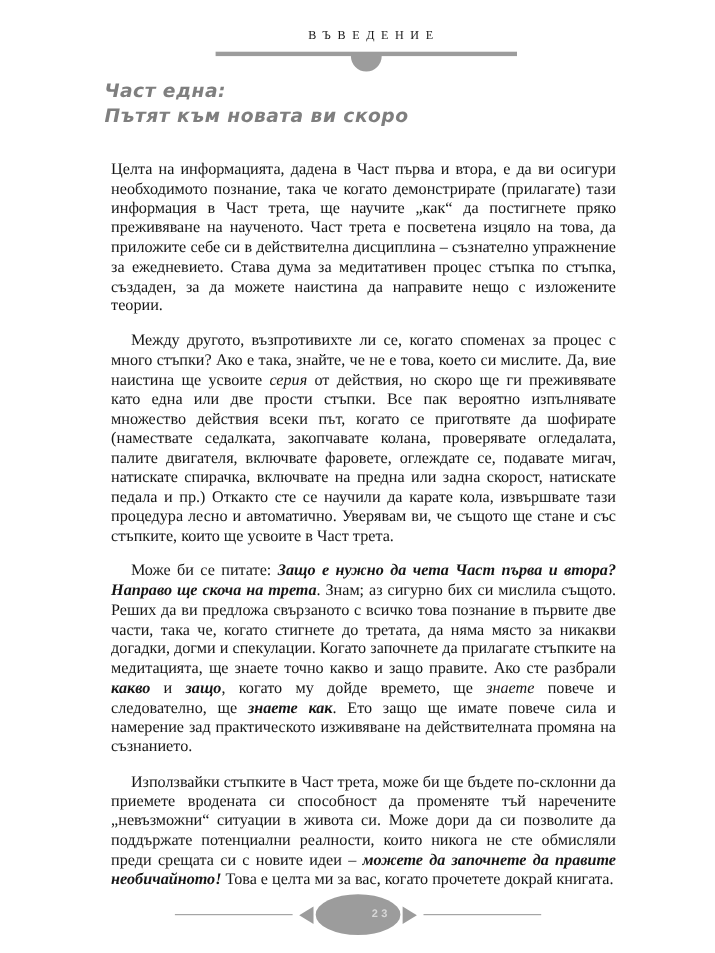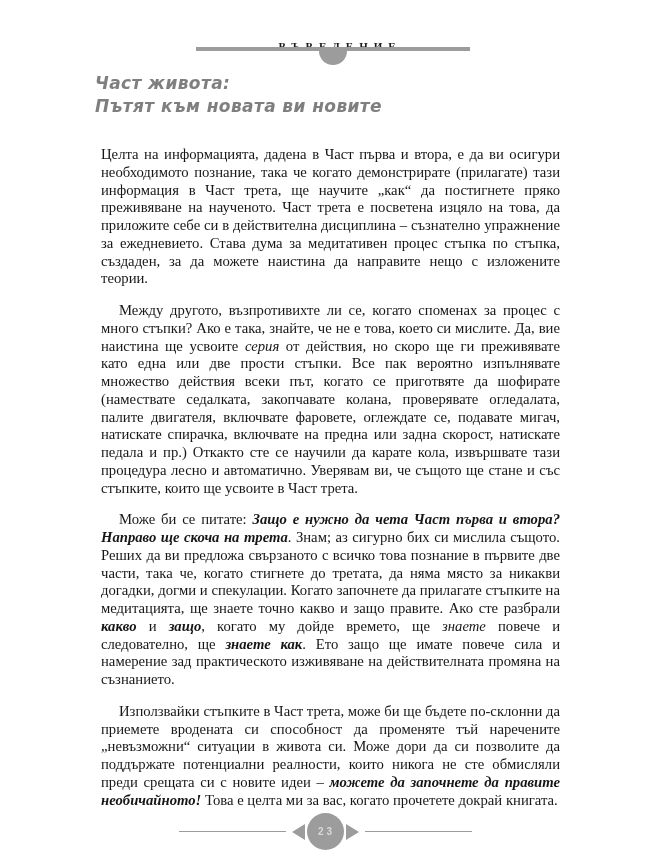--- a/index.html
+++ b/index.html
@@ -11,23 +11,23 @@
   html,body{margin:0;padding:0;background:#ffffff;}
   .page{
     position:relative;
     width:650px;height:866px;
     background:#ffffff;
     overflow:hidden;
     font-family:"Liberation Serif", serif;
   }
   
   .running-header{
-    position:absolute;top:40px;left:0;right:0;
+    position:absolute;top:26px;left:0;right:0;
     text-align:center;
-    font-size:11px;font-weight:bold;
+    font-size:11px;font-weight:normal;
     letter-spacing:6px;text-indent:6px;
     color:#1b1b1b;
     padding-left:24px;
   }
   .header-rule{
     position:absolute;top:47px;left:196px;
     width:274px;height:4px;
     background:var(--ornament-gray);
   }
   .header-semicircle{
@@ -76,35 +76,36 @@
   }
   .page-number-badge{
     width:37px;height:37px;margin:0 2px;
     border-radius:50%;
     background:var(--ornament-gray);
     display:flex;align-items:center;justify-content:center;
     font-family:"Liberation Sans", sans-serif;
     font-size:10px;font-weight:bold;
     letter-spacing:3px;text-indent:3px;
     color:var(--pagenum-color);
+    padding-left:40px;
   }
 </style>
 </head>
 <body>
 
 <div class="page">
 
   <div class="running-header">ВЪВЕДЕНИЕ</div>
 
   <div class="header-rule"></div>
   <div class="header-semicircle"></div>
 
   <div class="chapter-title">
-    <div>Част живота:</div>
-    <div>Пътят към новата ви новите</div>
+    <div>Част една:</div>
+    <div>Пътят към новата ви скоро</div>
   </div>
 
   <div class="body-text" id="paragraphs">
       <p class="noindent"><span>Целта на информацията, дадена в Част първа и втора, е да ви осигури необходимото познание, така че когато демонстрирате (прилагате) тази информация в Част трета, ще научите „как“ да постигнете пряко преживяване на наученото. Част трета е посветена изцяло на това, да приложите себе си в действителна дисциплина – съзнателно упражнение за ежедневието. Става дума за медитативен процес стъпка по стъпка, създаден, за да можете наистина да направите нещо с изложените теории.</span></p>
       <p><span>Между другото, възпротивихте ли се, когато споменах за процес с много стъпки? Ако е така, знайте, че не е това, което си мислите. Да, вие наистина ще усвоите </span><span class="run-i">серия</span><span> от действия, но скоро ще ги преживявате като една или две прости стъпки. Все пак вероятно изпълнявате множество действия всеки път, когато се приготвяте да шофирате (намествате седалката, закопчавате колана, проверявате огледалата, палите двигателя, включвате фаровете, оглеждате се, подавате мигач, натискате спирачка, включвате на предна или задна скорост, натискате педала и пр.) Откакто сте се научили да карате кола, извършвате тази процедура лесно и автоматично. Уверявам ви, че същото ще стане и със стъпките, които ще усвоите в Част трета.</span></p>
       <p><span>Може би се питате: </span><span class="run-bi">Защо е нужно да чета Част първа и втора? Направо ще скоча на трета</span><span>. Знам; аз сигурно бих си мислила същото. Реших да ви предложа свързаното с всичко това познание в първите две части, така че, когато стигнете до третата, да няма място за никакви догадки, догми и спекулации. Когато започнете да прилагате стъпките на медитацията, ще знаете точно какво и защо правите. Ако сте разбрали </span><span class="run-bi">какво</span><span> и </span><span class="run-bi">защо</span><span>, когато му дойде времето, ще </span><span class="run-i">знаете</span><span> повече и следователно, ще </span><span class="run-bi">знаете как</span><span>. Ето защо ще имате повече сила и намерение зад практическото изживяване на действителната промяна на съзнанието.</span></p>
       <p><span>Използвайки стъпките в Част трета, може би ще бъдете по-склонни да приемете вродената си способност да променяте тъй наречените „невъзможни“ ситуации в живота си. Може дори да си позволите да поддържате потенциални реалности, които никога не сте обмисляли преди срещата си с новите идеи – </span><span class="run-bi">можете да започнете да правите необичайното!</span><span> Това е целта ми за вас, когато прочетете докрай книгата.</span></p>
     </div>
 
   <div class="footer">

